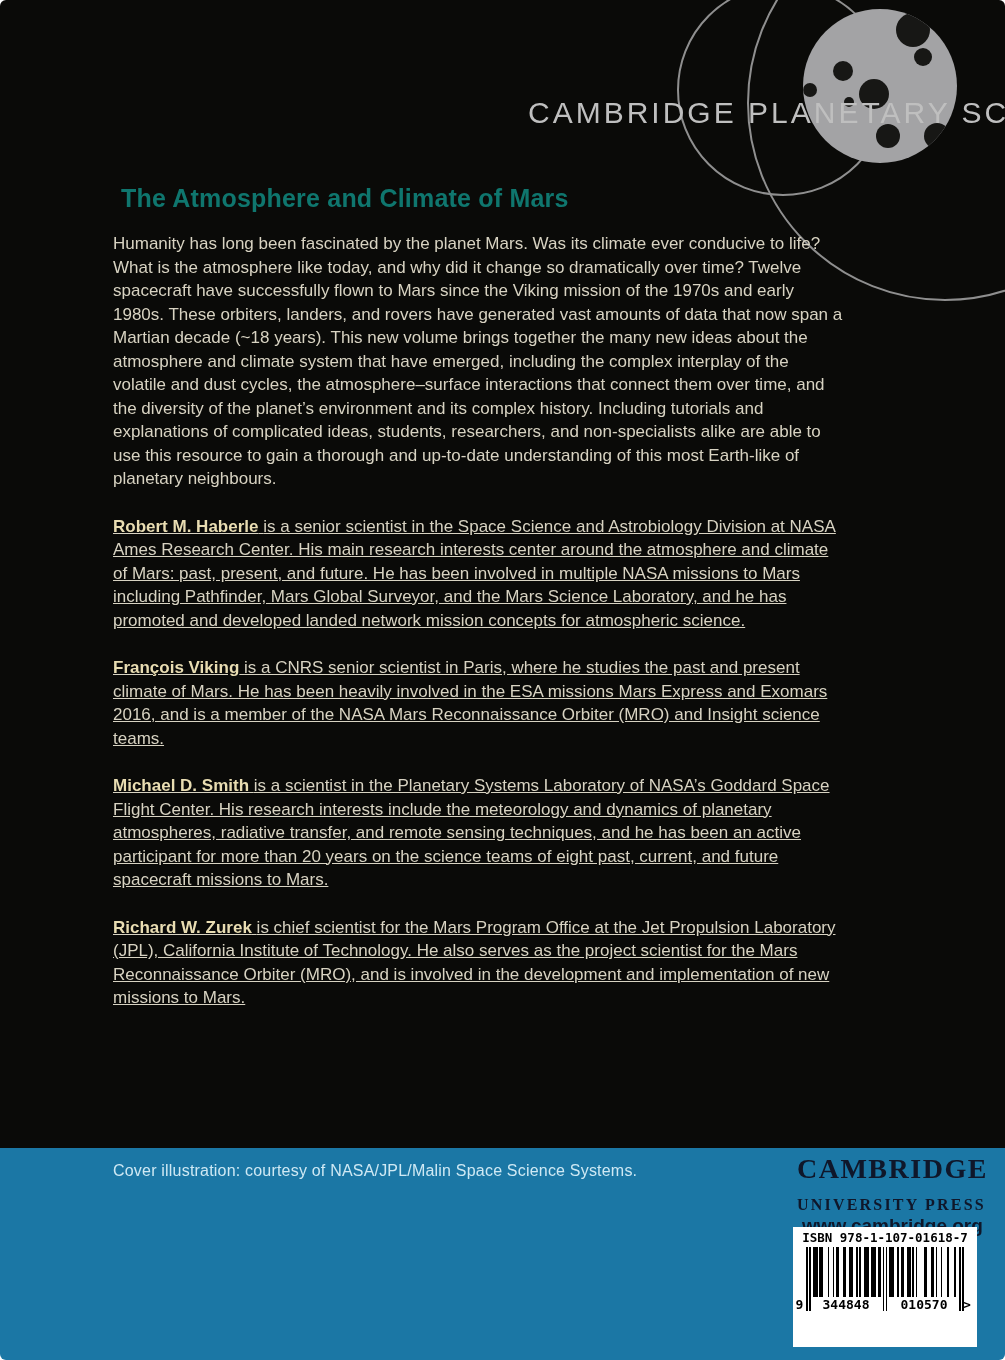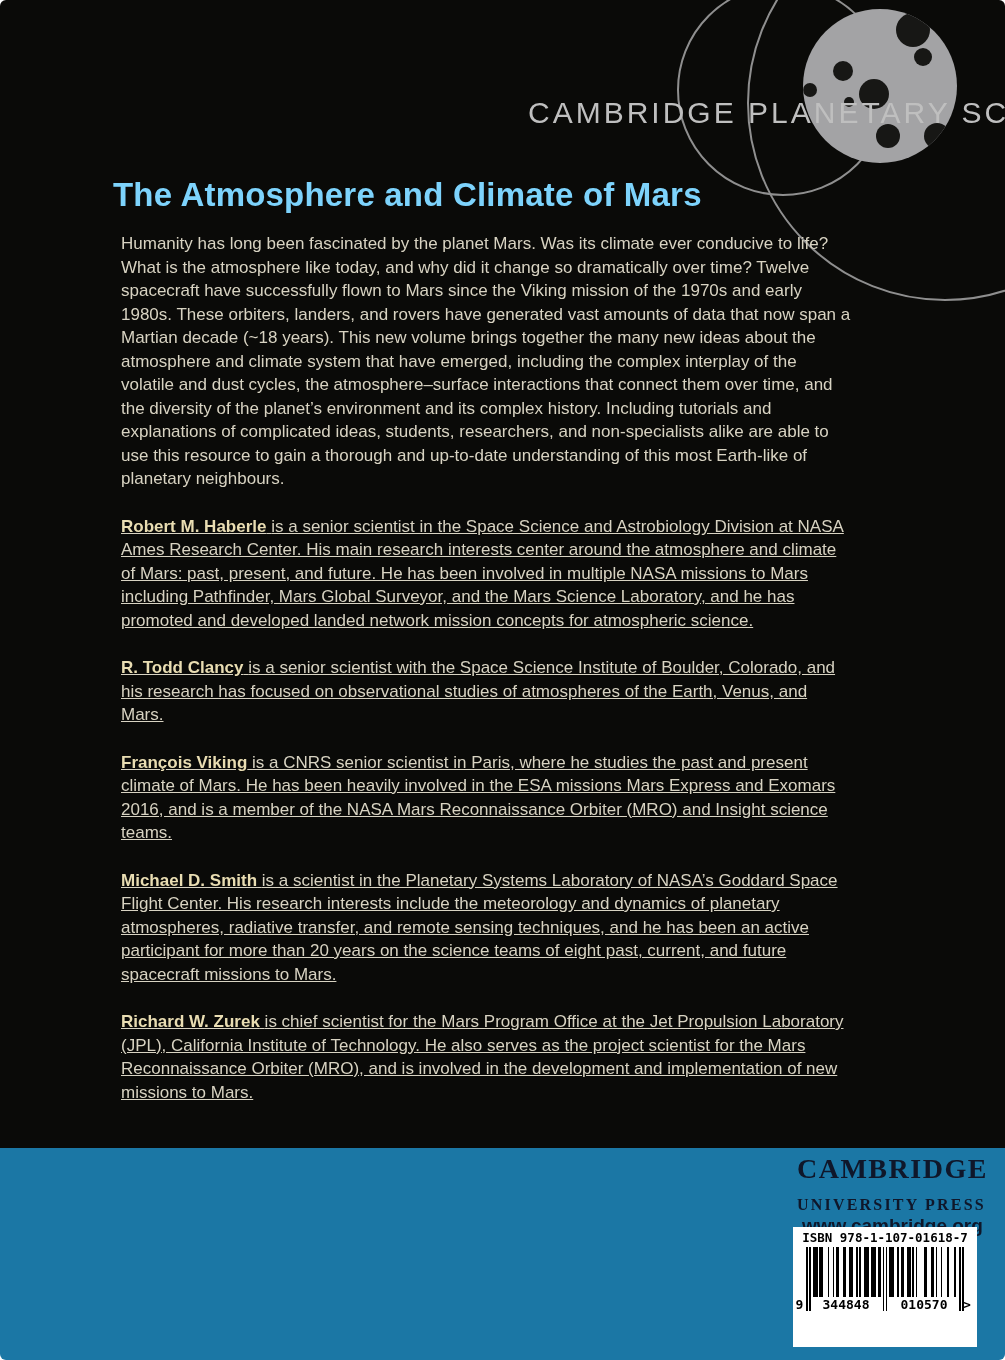--- a/index.html
+++ b/index.html
@@ -13,25 +13,25 @@
     position:absolute; top:0; left:0; width:1005px; height:1148px;
     background:#0a0a08; overflow:hidden;
   }
   .space-art { position:absolute; top:0; left:0; }
   .series-title {
     position:absolute; top:96px; left:528px; right:0;
     font-size:30px; letter-spacing:3px; color:#bfbfbf;
     white-space:nowrap; overflow:hidden;
   }
   .book-title {
-    position:absolute; top:176px; left:113px; margin:0;
-    font-size:33px; font-weight:bold; color:#7dd3fc; letter-spacing:0.2px;
+    position:absolute; top:176px; left:113px; margin:8px;
+    font-size:25px; font-weight:bold; color:#0f766e; letter-spacing:0.2px;
   }
   .text-block {
-    position:absolute; top:232px; left:121px; width:732px;
+    position:absolute; top:232px; left:113px; width:732px;
     font-size:17px; line-height:23.5px; color:#d8d3c2;
   }
   .text-block p { margin:0; }
   .text-block p.bio { margin-top:24px;text-decoration:underline; }
   .author-name { color:#e9ddb2; font-weight:bold; }
   
   .footer-band {
     position:absolute; top:1148px; left:0; width:1005px; height:212px;
     background:#1b77a5;
   }
@@ -96,32 +96,32 @@
 
     <div class="series-title">CAMBRIDGE PLANETARY SCIENCE</div>
 
     <h1 class="book-title">The Atmosphere and Climate of Mars</h1>
 
     <div class="text-block">
       <p>Humanity has long been fascinated by the planet Mars. Was its climate ever conducive to life? What is the atmosphere like today, and why did it change so dramatically over time? Twelve spacecraft have successfully flown to Mars since the Viking mission of the 1970s and early 1980s. These orbiters, landers, and rovers have generated vast amounts of data that now span a Martian decade (~18 years). This new volume brings together the many new ideas about the atmosphere and climate system that have emerged, including the complex interplay of the volatile and dust cycles, the atmosphere–surface interactions that connect them over time, and the diversity of the planet’s environment and its complex history. Including tutorials and explanations of complicated ideas, students, researchers, and non-specialists alike are able to use this resource to gain a thorough and up-to-date understanding of this most Earth-like of planetary neighbours.</p>
 
       <p class="bio"><strong class="author-name">Robert M. Haberle</strong> <span>is a senior scientist in the Space Science and Astrobiology Division at NASA Ames Research Center. His main research interests center around the atmosphere and climate of Mars: past, present, and future. He has been involved in multiple NASA missions to Mars including Pathfinder, Mars Global Surveyor, and the Mars Science Laboratory, and he has promoted and developed landed network mission concepts for atmospheric science.</span></p>
 
-      <p class="bio"><strong class="author-name">R. Todd Clancy</strong> <span>is a senior scientist with the Space Science Institute of Boulder, Colorado, and his research has focused on observational studies of atmospheres of the Earth, Venus, and Mars.</span></p>
 
       <p class="bio"><strong class="author-name">François Viking</strong> <span>is a CNRS senior scientist in Paris, where he studies the past and present climate of Mars. He has been heavily involved in the ESA missions Mars Express and Exomars 2016, and is a member of the NASA Mars Reconnaissance Orbiter (MRO) and Insight science teams.</span></p>
 
       <p class="bio"><strong class="author-name">Michael D. Smith</strong> <span>is a scientist in the Planetary Systems Laboratory of NASA’s Goddard Space Flight Center. His research interests include the meteorology and dynamics of planetary atmospheres, radiative transfer, and remote sensing techniques, and he has been an active participant for more than 20 years on the science teams of eight past, current, and future spacecraft missions to Mars.</span></p>
 
       <p class="bio"><strong class="author-name">Richard W. Zurek</strong> <span>is chief scientist for the Mars Program Office at the Jet Propulsion Laboratory (JPL), California Institute of Technology. He also serves as the project scientist for the Mars Reconnaissance Orbiter (MRO), and is involved in the development and implementation of new missions to Mars.</span></p>
     </div>
   </div>
 
   <div class="footer-band">
 
+    <div class="cover-credit">Cover illustration: courtesy of NASA/JPL/Malin Space Science Systems.</div>
 
     <div class="publisher">
       <div class="pub-name">CAMBRIDGE</div>
       <div class="pub-sub">UNIVERSITY PRESS</div>
       <div class="pub-url">www.cambridge.org</div>
     </div>
 
     <div class="barcode-box">
       <div class="isbn-label">ISBN 978-1-107-01618-7</div>
 

